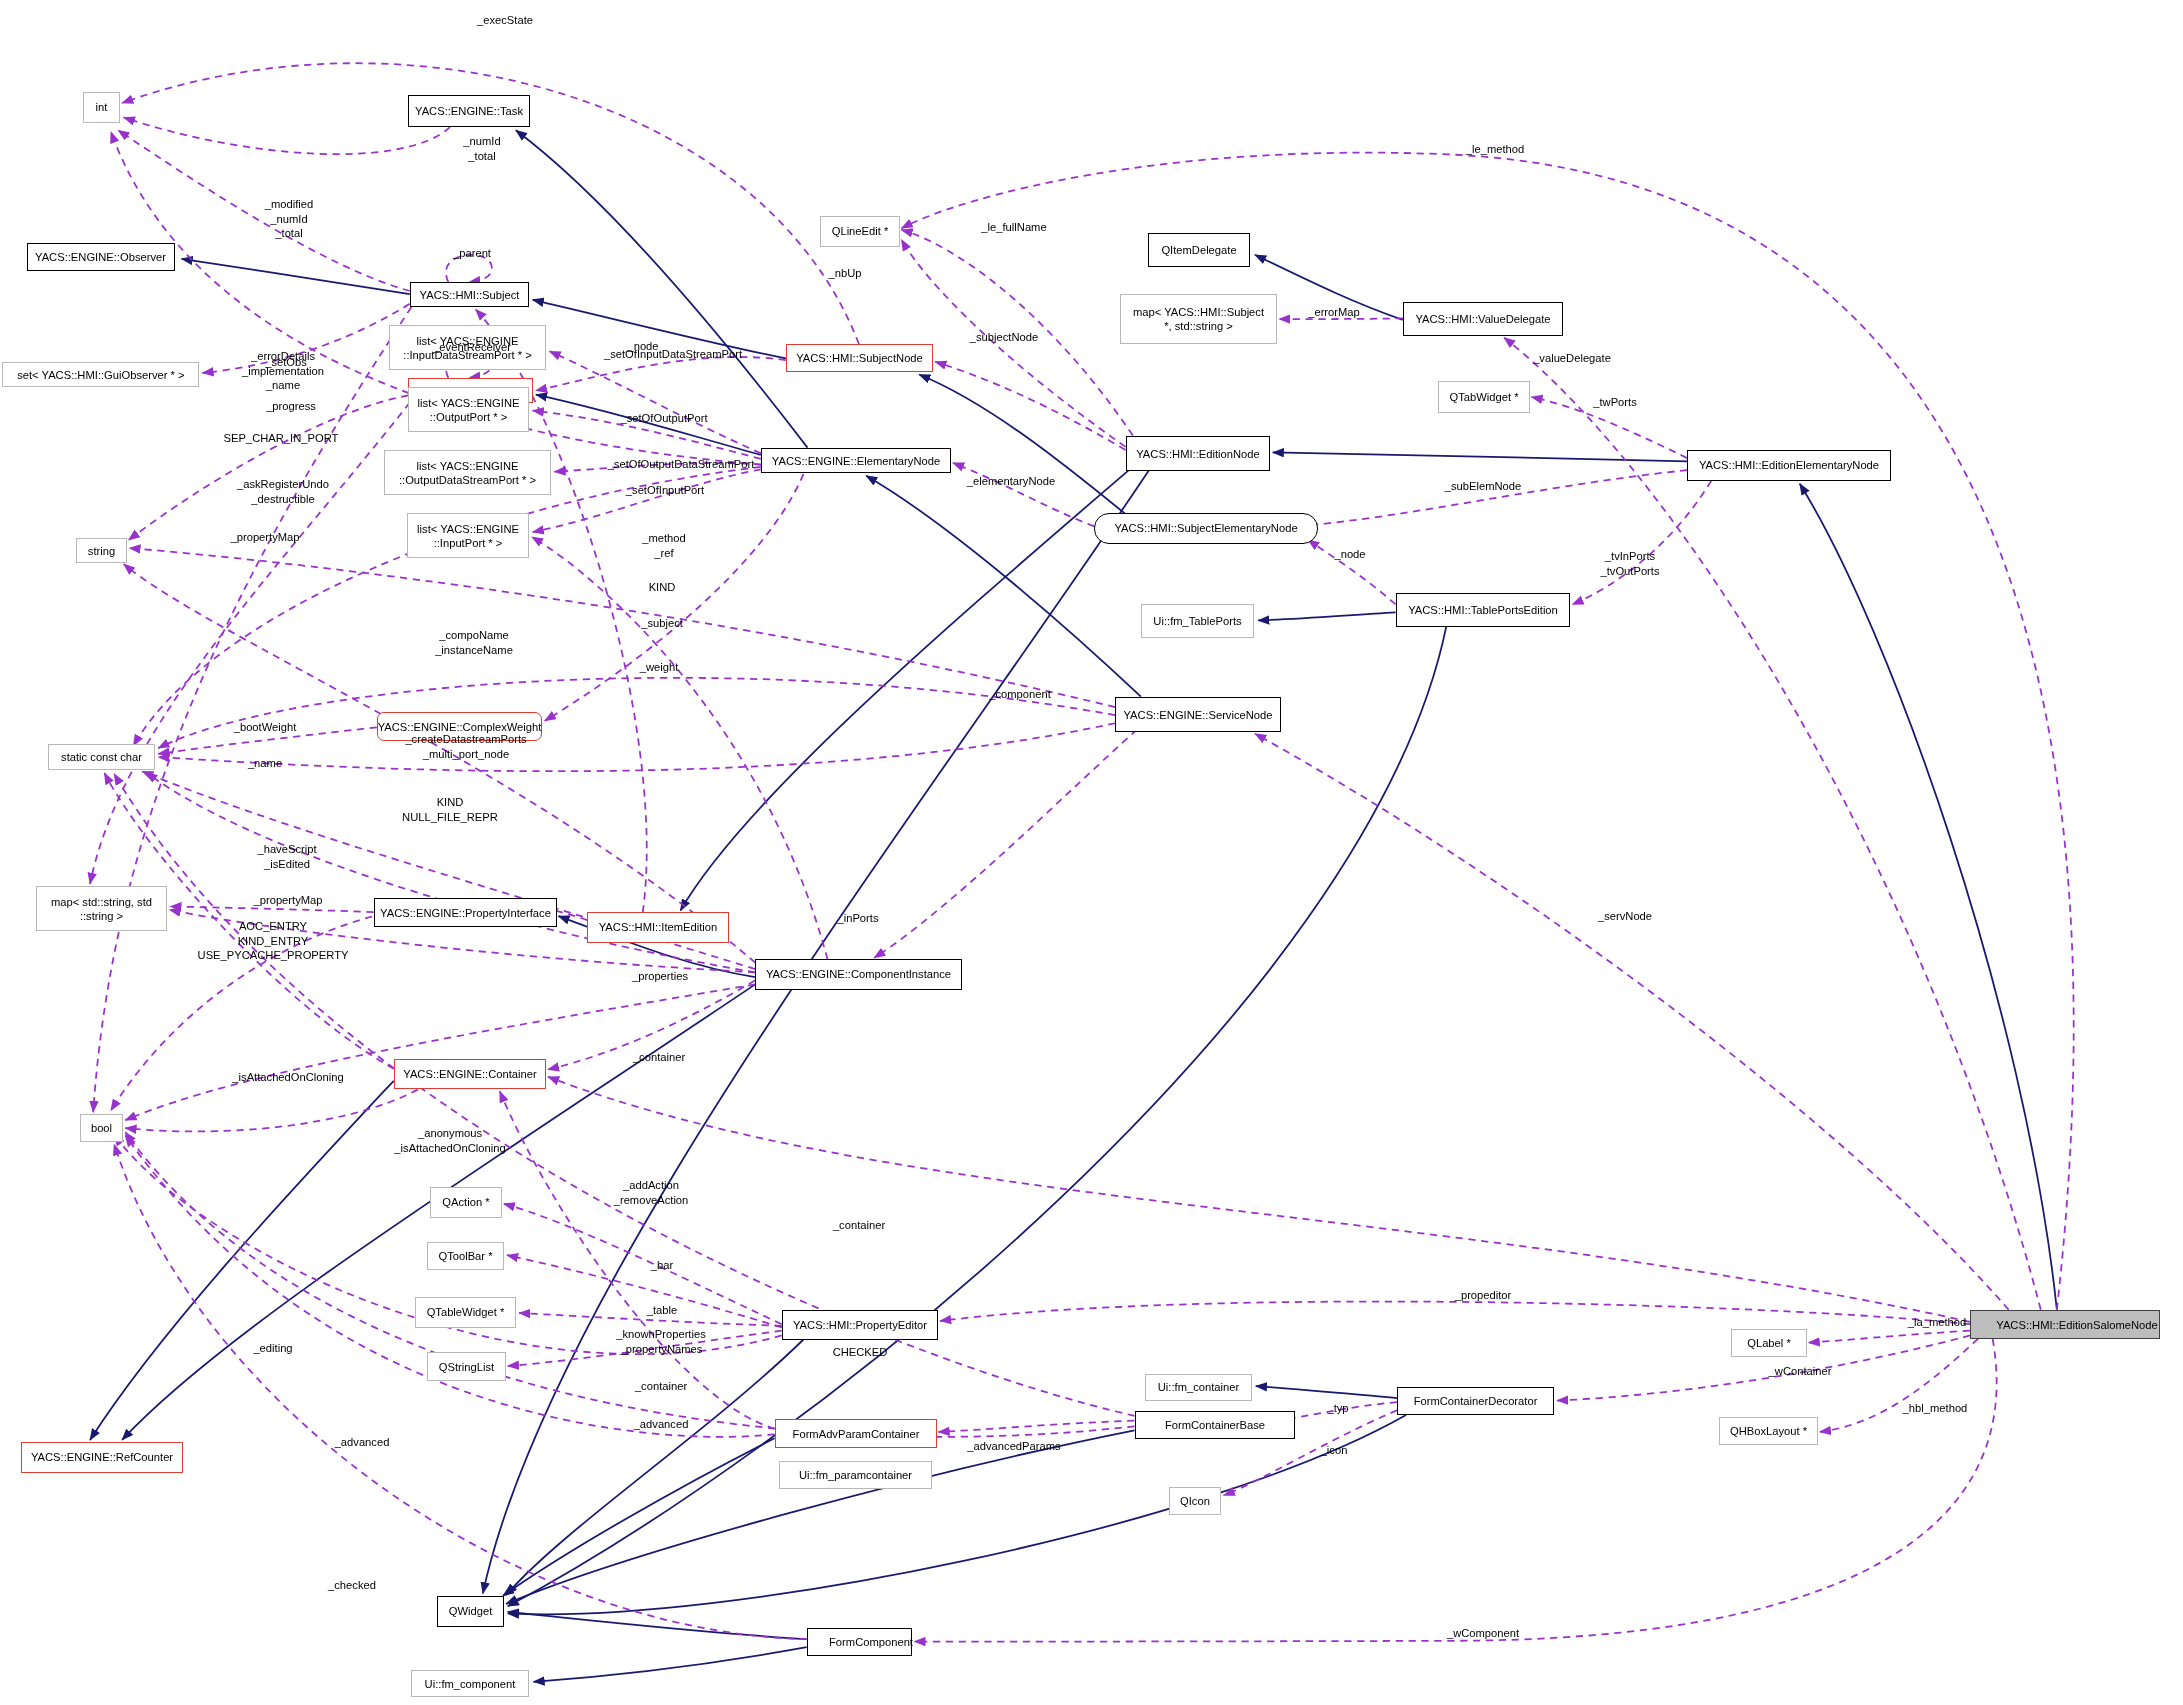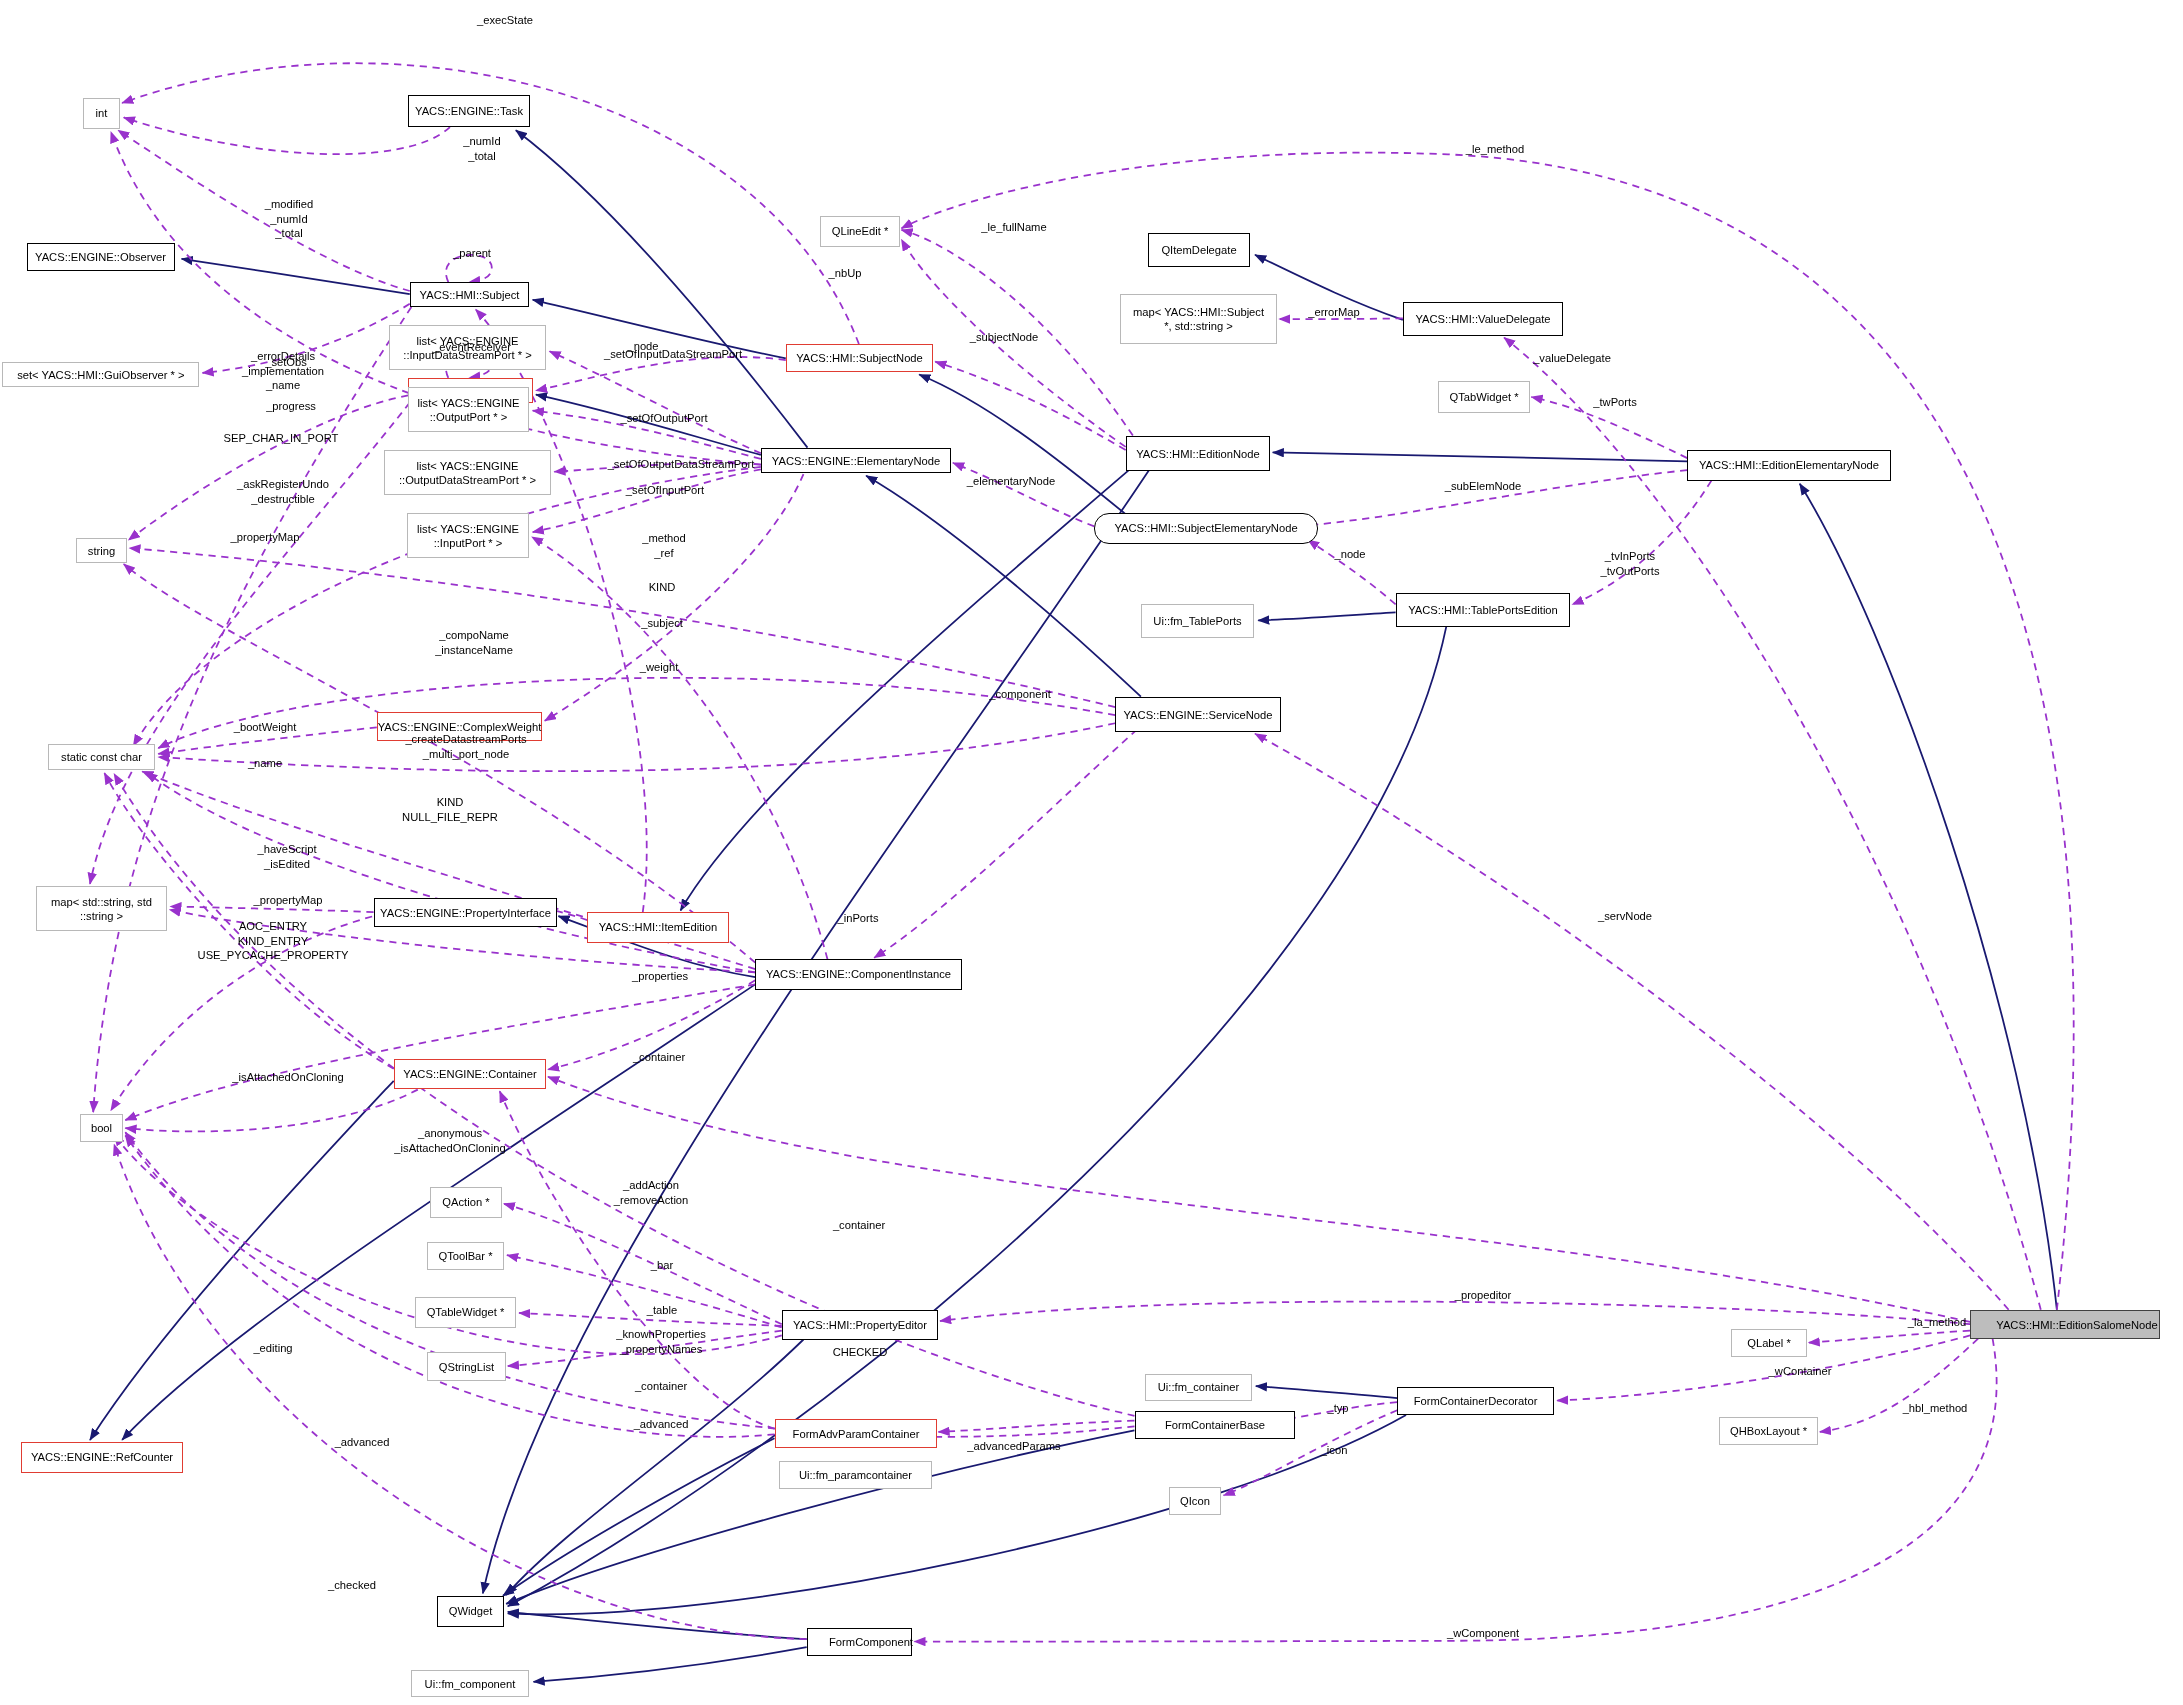--- a/index.html
+++ b/index.html
@@ -115,21 +115,21 @@
       <path d="M1739,1745 C1682,1750 1642,1760 1588,1768" class="edge dashed" marker-end="url(#arrow-dashed)"></path>
       <path d="M1739,1755 C1652,1792 1572,1842 1523,1861" class="edge dashed" marker-end="url(#arrow-dashed)"></path>
       <path d="M2452,1648 C2202,1622 1502,1602 1170,1644" class="edge dashed" marker-end="url(#arrow-dashed)"></path>
       <path d="M2500,1630 C2302,1402 1902,1102 1562,913" class="edge dashed" marker-end="url(#arrow-dashed)"></path>
       <path d="M2452,1656 C2382,1660 2322,1666 2251,1671" class="edge dashed" marker-end="url(#arrow-dashed)"></path>
       <path d="M2452,1662 C2302,1702 2102,1736 1938,1743" class="edge dashed" marker-end="url(#arrow-dashed)"></path>
       <path d="M2462,1666 C2402,1722 2342,1772 2265,1782" class="edge dashed" marker-end="url(#arrow-dashed)"></path>
       <path d="M2480,1666 C2522,1902 2302,2042 1802,2042 C1502,2043 1282,2043 1138,2043" class="edge dashed" marker-end="url(#arrow-dashed)"></path>
       <path d="M1004,2040 C652,2032 252,1762 142,1424" class="edge dashed" marker-end="url(#arrow-dashed)"></path>
     </svg>
-    <div class="node plain" style="left: 83px; top: 98px; width: 37px; height: 30.5px;">int</div>
+    <div class="node plain" style="left: 83px; top: 92px; width: 37px; height: 30.5px;">int</div>
     <div class="node bold" style="left: 408px; top: 95px; width: 122px; height: 32px;">YACS::ENGINE::Task</div>
     <div class="node bold" style="left: 26.5px; top: 243px; width: 148px; height: 28px;">YACS::ENGINE::Observer</div>
     <div class="node bold" style="left: 410px; top: 282px; width: 119px; height: 25px;">YACS::HMI::Subject</div>
     <div class="node plain" style="left: 2.4px; top: 362px; width: 197px; height: 25px;">set&lt; YACS::HMI::GuiObserver * &gt;</div>
     <div class="node red" style="left: 408px; top: 378px; width: 125px; height: 25px;">YACS::ENGINE::Node</div>
     <div class="node plain" style="left: 389px; top: 325px; width: 157px; height: 45px;">list&lt; YACS::ENGINE
 ::InputDataStreamPort * &gt;</div>
     <div class="node plain" style="left: 408px; top: 387px; width: 121px; height: 45px;">list&lt; YACS::ENGINE
 ::OutputPort * &gt;</div>
     <div class="node plain" style="left: 384px; top: 450px; width: 167px; height: 45px;">list&lt; YACS::ENGINE
@@ -145,21 +145,21 @@
     <div class="node plain" style="left: 1438px; top: 381px; width: 92px; height: 32px;">QTabWidget *</div>
     <div class="node bold" style="left: 1126px; top: 436px; width: 144px; height: 35px;">YACS::HMI::EditionNode</div>
     <div class="node bold" style="left: 1094px; top: 513px; width: 224px; height: 30.5px; border-radius: 15px;">YACS::HMI::SubjectElementaryNode</div>
     <div class="node bold" style="left: 1687px; top: 450px; width: 204px; height: 30.5px;">YACS::HMI::EditionElementaryNode</div>
     <div class="node plain" style="left: 1141px; top: 604px; width: 113px; height: 34px;">Ui::fm_TablePorts</div>
     <div class="node bold" style="left: 1396px; top: 593px; width: 174px; height: 34px;">YACS::HMI::TablePortsEdition</div>
     <div class="node bold" style="left: 1115px; top: 697px; width: 166px; height: 35px;">YACS::ENGINE::ServiceNode</div>
     <div class="node bold" style="left: 761px; top: 448px; width: 190px; height: 25px;">YACS::ENGINE::ElementaryNode</div>
     <div class="node plain" style="left: 76px; top: 538px; width: 51px; height: 25px;">string</div>
     <div class="node plain" style="left: 48px; top: 744px; width: 107px; height: 26px;">static const char</div>
-    <div class="node red" style="left: 377px; top: 712px; width: 165px; height: 29px;">YACS::ENGINE::ComplexWeight</div>
+    <div class="node red" style="left: 377px; top: 712px; width: 165px; height: 29px; border-radius: 7px;">YACS::ENGINE::ComplexWeight</div>
     <div class="node red" style="left: 587px; top: 912px; width: 142px; height: 30.5px;">YACS::HMI::ItemEdition</div>
     <div class="node bold" style="left: 755px; top: 959px; width: 207px; height: 30.5px;">YACS::ENGINE::ComponentInstance</div>
     <div class="node plain" style="left: 36px; top: 886px; width: 131px; height: 45px;">map&lt; std::string, std
 ::string &gt;</div>
     <div class="node bold" style="left: 374px; top: 898px; width: 183px; height: 29px;">YACS::ENGINE::PropertyInterface</div>
     <div class="node plain" style="left: 80px; top: 1114px; width: 43px; height: 28px;">bool</div>
     <div class="node red" style="left: 394px; top: 1059px; width: 152px; height: 30px;">YACS::ENGINE::Container</div>
     <div class="node plain" style="left: 430px; top: 1187px; width: 72px; height: 30.5px;">QAction *</div>
     <div class="node plain" style="left: 427px; top: 1242px; width: 77px; height: 28px;">QToolBar *</div>
     <div class="node plain" style="left: 415px; top: 1297px; width: 101px; height: 30.5px;">QTableWidget *</div>

